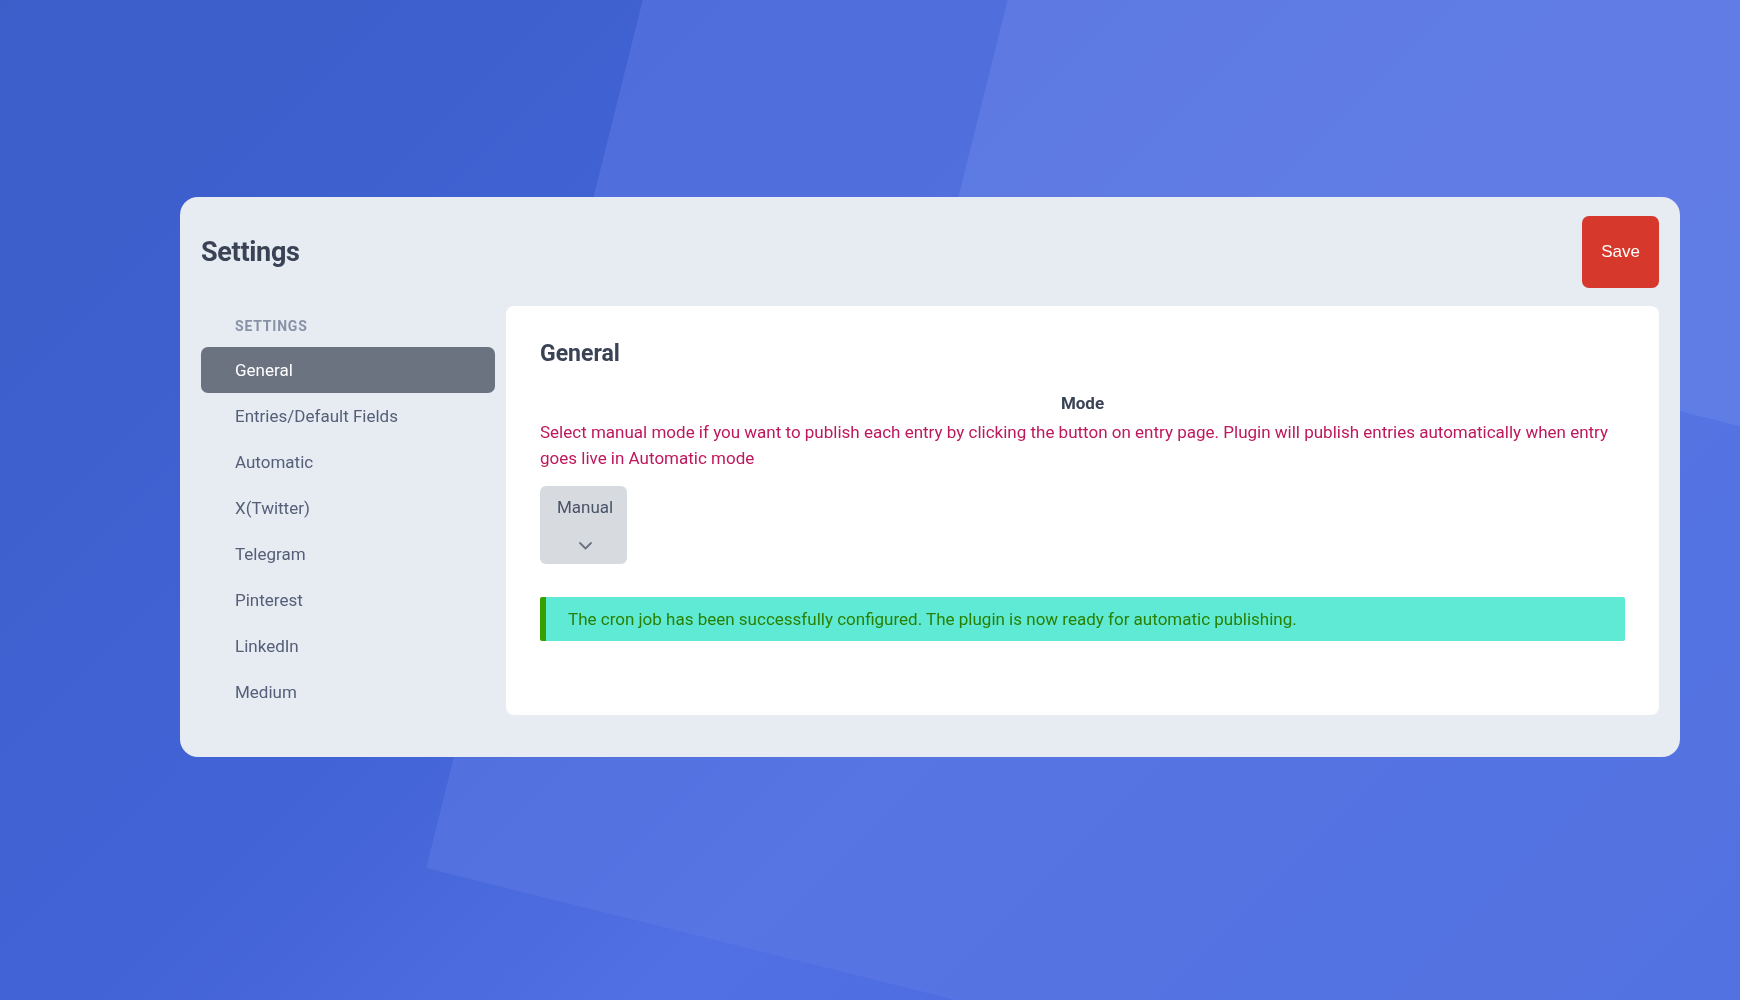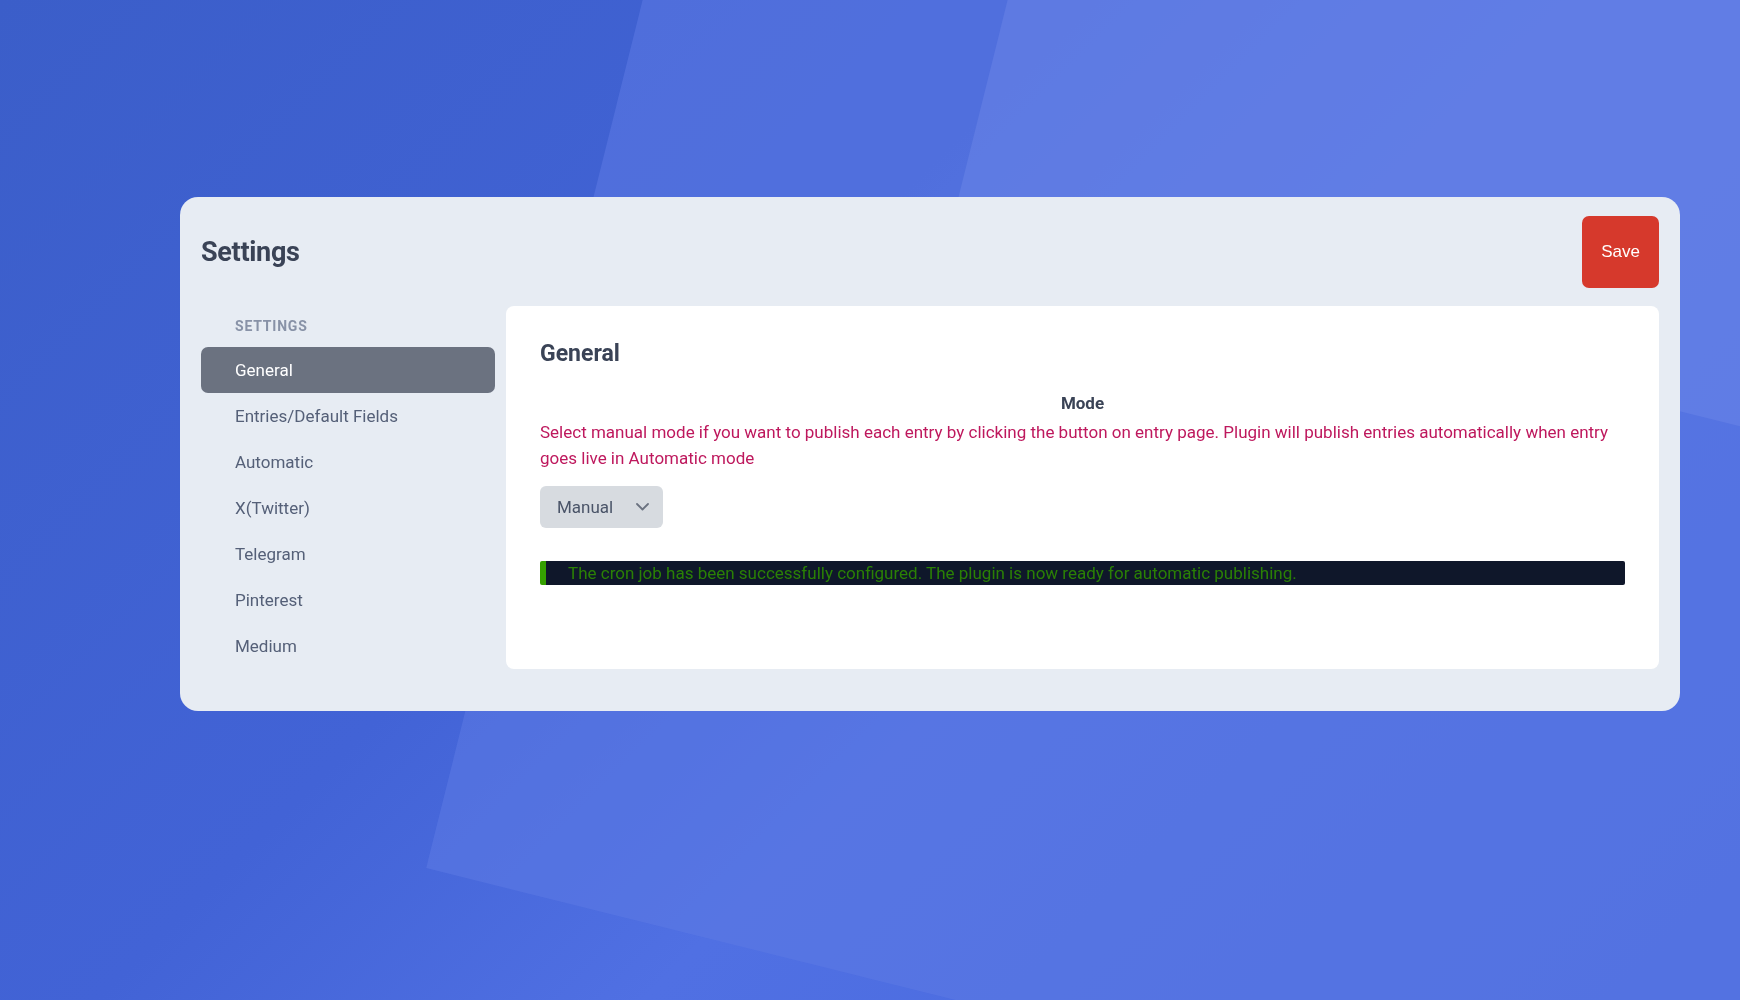--- a/index.html
+++ b/index.html
@@ -122,41 +122,42 @@
       margin-bottom: 14px;
     }
     .select-wrapper {
       display: inline-flex;
       align-items: center;
       background: #d7dbe0;
       border-radius: 6px;
       padding: 11px 14px 11px 17px;
       cursor: pointer;
       gap: 22px;
+      flex-direction: column;
     }
     .select-value {
       font-size: 17px;
       color: #4a5468;
     }
     .chevron-icon {
       width: 14px;
       height: 14px;
       display: flex;
       align-items: center;
       justify-content: center;
     }
     .chevron-icon svg {
       width: 13px;
       height: 8px;
     }
     .alert {
       margin-top: 33px;
-      background: #0f172a;
+      background: #5eead4;
       border-left: 6px solid #35a000;
-      padding: 2px 22px;
+      padding: 12px 22px;
       border-radius: 2px;
     }
     .alert-text {
       font-size: 17px;
       color: #2a8005;
     }
   </style>
 </head>
 <body>
 
@@ -180,20 +181,23 @@
       <div class="sidebar-item">
         <span>X(Twitter)</span>
       </div>
       <div class="sidebar-item">
         <span>Telegram</span>
       </div>
       <div class="sidebar-item">
         <span>Pinterest</span>
       </div>
       <div class="sidebar-item">
+        <span>LinkedIn</span>
+      </div>
+      <div class="sidebar-item">
         <span>Medium</span>
       </div>
     </div>
     <div class="main-panel">
       <h2 class="section-title">General</h2>
       <div class="field-label">Mode</div>
       <div class="field-description">Select manual mode if you want to publish each entry by clicking the button on entry page. Plugin will publish entries automatically when entry goes live in Automatic mode</div>
       <div class="select-wrapper">
         <span class="select-value">Manual</span>
         <span class="chevron-icon">

